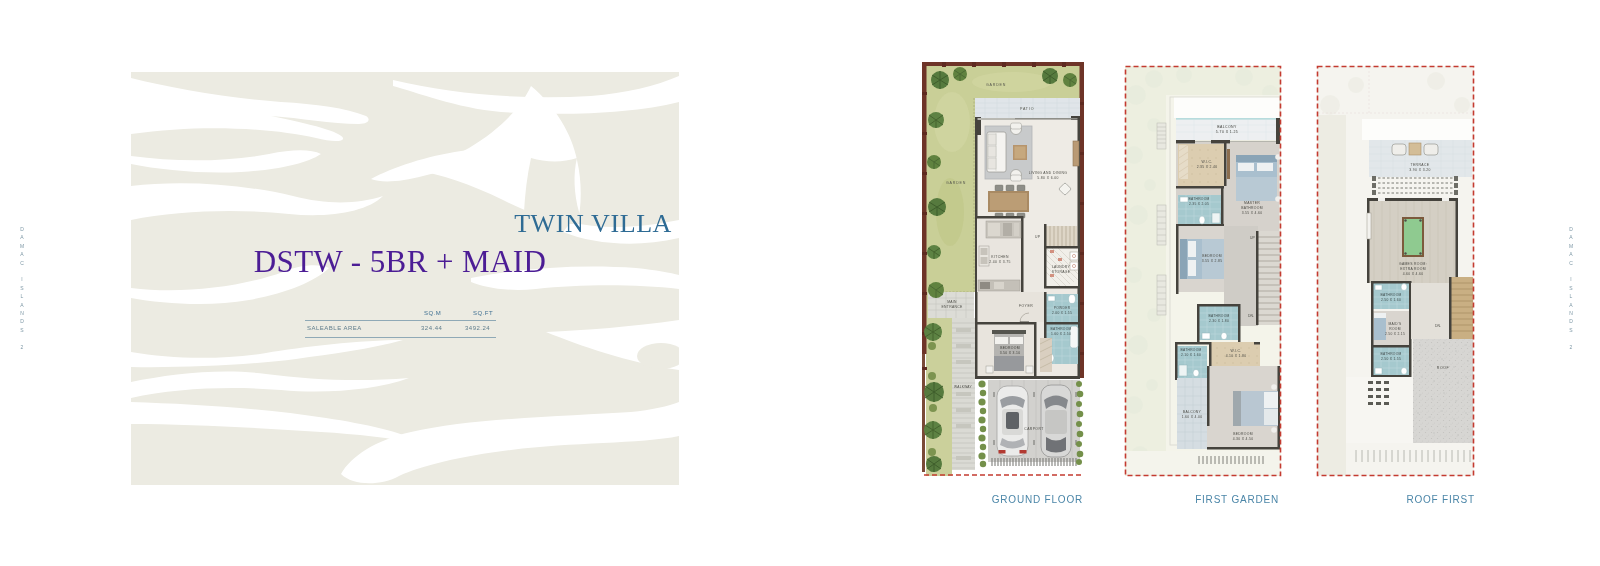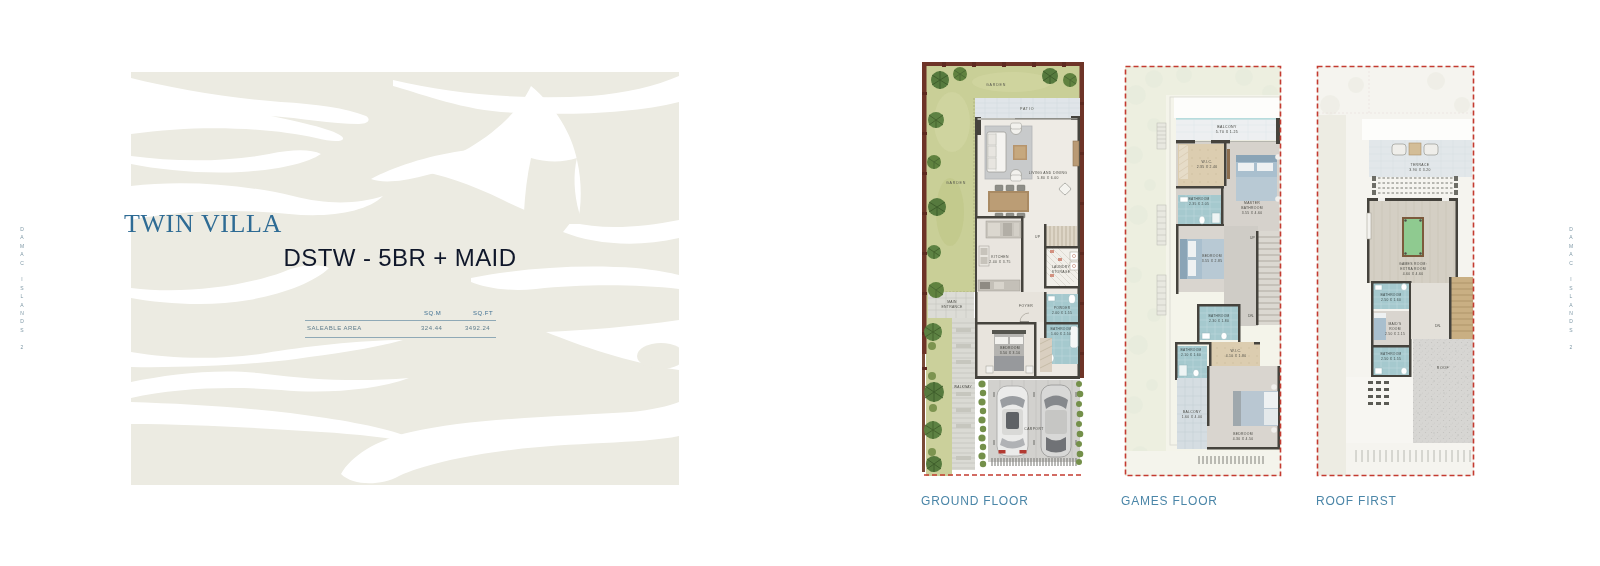--- a/index.html
+++ b/index.html
@@ -1,19 +1,19 @@
 <!DOCTYPE html>
 <html><head>
 <meta charset="utf-8">
 <style>
   html,body{margin:0;padding:0;width:1600px;height:566px;background:#ffffff;overflow:hidden}
   body{position:relative;font-family:"Liberation Sans",sans-serif}
   .abs{position:absolute}
   .vtext{writing-mode:vertical-rl;text-orientation:upright;font-size:5px;letter-spacing:2.4px;color:#7e98a6;font-family:"Liberation Sans",sans-serif;white-space:nowrap}
-  .floorlbl{font-size:12px;letter-spacing:0.8px;color:#4b86a8;text-align:left;font-family:"Liberation Sans",sans-serif}
+  .floorlbl{font-size:10px;letter-spacing:0.8px;color:#4b86a8;text-align:right;font-family:"Liberation Sans",sans-serif}
 </style>
 </head>
 <body>
 
 <div class="abs vtext" style="left:19px;top:226px;height:114px;">DAMAC ISLANDS 2</div>
 
 <div class="abs vtext" style="left:1568px;top:226px;height:114px;">DAMAC ISLANDS 2</div>
 
 <svg class="abs" style="left:131px;top:72px" width="548" height="413" viewBox="0 0 548 413">
 
@@ -47,23 +47,23 @@
     <path d="M0,330 C60,332 130,336 195,346 C235,352 270,360 290,370 L290,372 C260,366 225,362 190,360 C130,356 60,352 0,352 Z"></path>
 
     <path d="M210,402 C220,384 245,368 280,360 C340,346 440,344 500,340 C520,338 538,334 548,330 L548,364 C510,372 440,370 380,378 C330,384 290,394 268,404 C250,414 222,414 210,402 Z"></path>
 
     <path d="M415,260 C450,274 495,290 548,298 L548,248 C500,255 455,258 415,260 Z"></path>
 
     <ellipse cx="530" cy="284" rx="24" ry="13" fill="#ecebe2"></ellipse>
   </g>
 </svg>
 
-<div class="abs" style="left:124px;top:211px;width:548px;text-align:left;font-family:'Liberation Serif',serif;font-size:26px;letter-spacing:0.6px;line-height:1;color:#2e6b94;">TWIN VILLA</div>
-
-<div class="abs" style="left:126px;top:246px;width:548px;text-align:center;font-family:Liberation Sans, sans-serif;font-size:24px;letter-spacing:0.4px;line-height:1;color:#0f172a;">DSTW - 5BR + MAID</div>
+<div class="abs" style="left:124px;top:211px;width:548px;text-align:right;font-family:'Liberation Serif',serif;font-size:26px;letter-spacing:0.6px;line-height:1;color:#2e6b94;">TWIN VILLA</div>
+
+<div class="abs" style="left:126px;top:246px;width:548px;text-align:center;font-family:Liberation Serif, serif;font-size:31px;letter-spacing:0.4px;line-height:1;color:#4c1d95;">DSTW - 5BR + MAID</div>
 
 <div class="abs" style="left:305px;top:306px;width:191px;height:32px;font-size:6px;letter-spacing:0.5px;color:#3f7092;">
 
   <span style="position:absolute;left:119px;top:4px;">SQ.M</span>
 
   <span style="position:absolute;left:168px;top:4px;">SQ.FT</span>
 
   <div style="position:absolute;left:0;top:13.5px;width:191px;border-top:1px solid #8fa9b6;"></div>
 
   <span style="position:absolute;left:2px;top:19px;color:#5f7d8c;">SALEABLE AREA</span>
@@ -1091,15 +1091,15 @@
       <line x1="142" y1="385" x2="142" y2="397"></line>
       <line x1="148" y1="385" x2="148" y2="397"></line>
       <line x1="154" y1="385" x2="154" y2="397"></line>
   </g>
 
   <rect x="1.5" y="1.5" width="156" height="409" fill="none" stroke="#c43b30" stroke-width="1.6" stroke-dasharray="5,3"></rect>
 </svg>
 
 <div class="abs floorlbl" style="left:921px;top:494px;width:162px;">GROUND FLOOR</div>
 
-<div class="abs floorlbl" style="left:1121px;top:494px;width:158px;">GAMES FLOOR</div>
+<div class="abs floorlbl" style="left:1121px;top:494px;width:158px;">FIRST GARDEN</div>
 
 <div class="abs floorlbl" style="left:1316px;top:494px;width:159px;">ROOF FIRST</div>
 
 </body></html>

